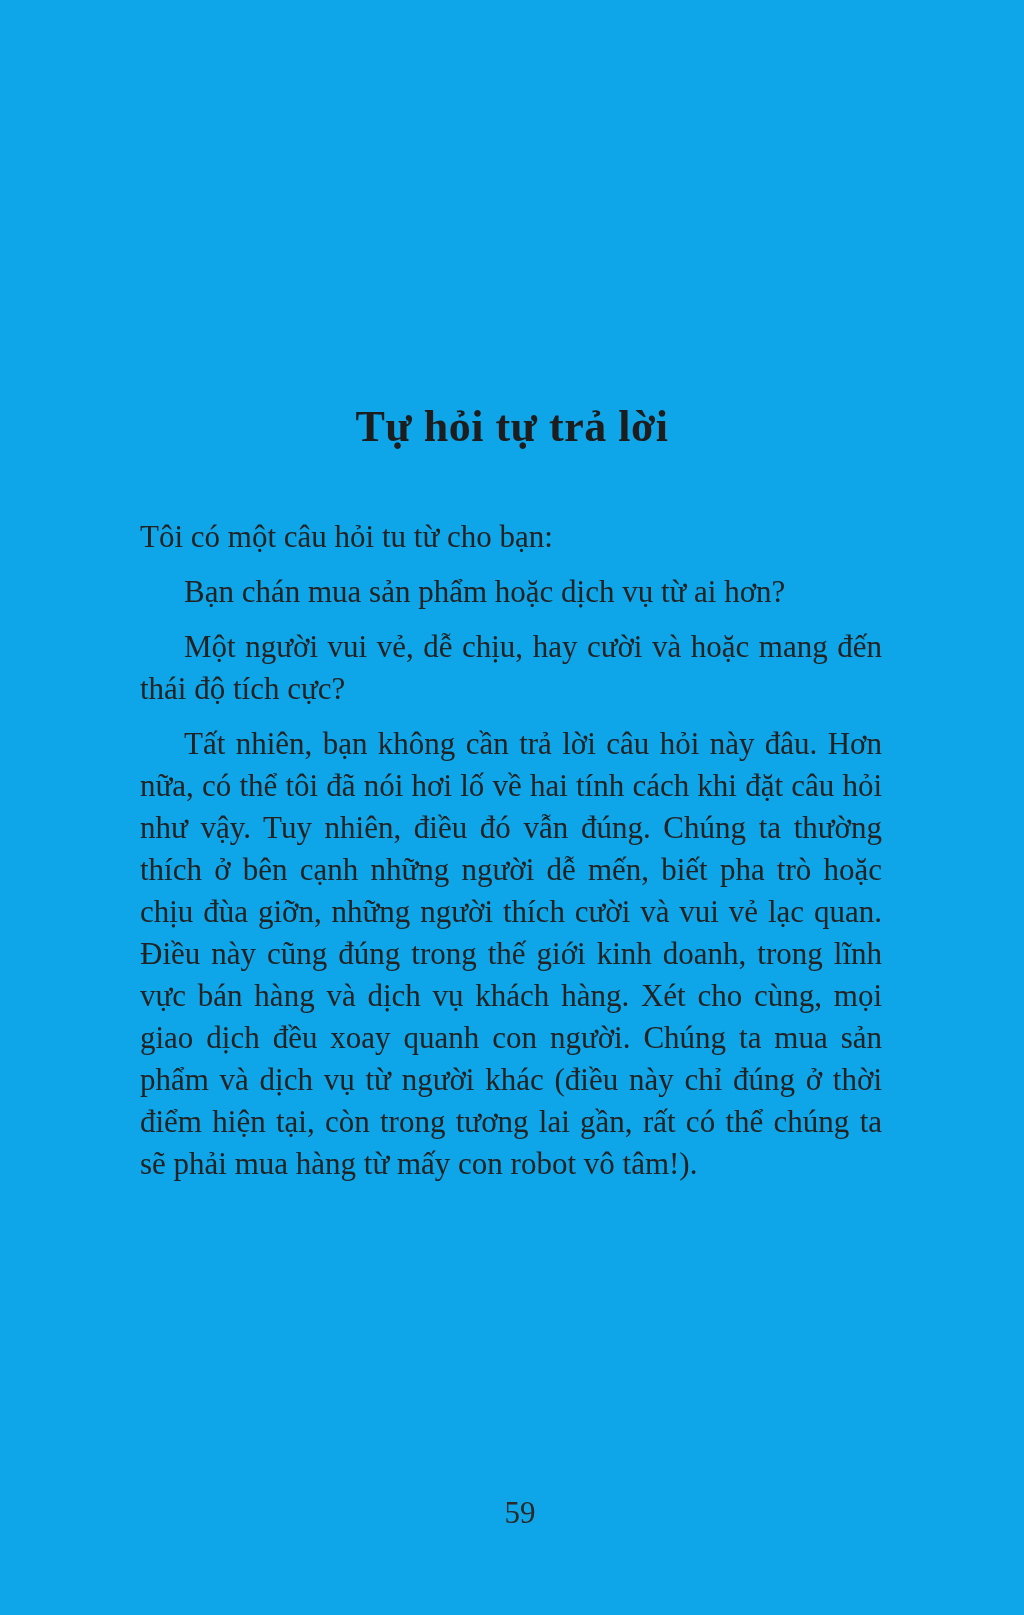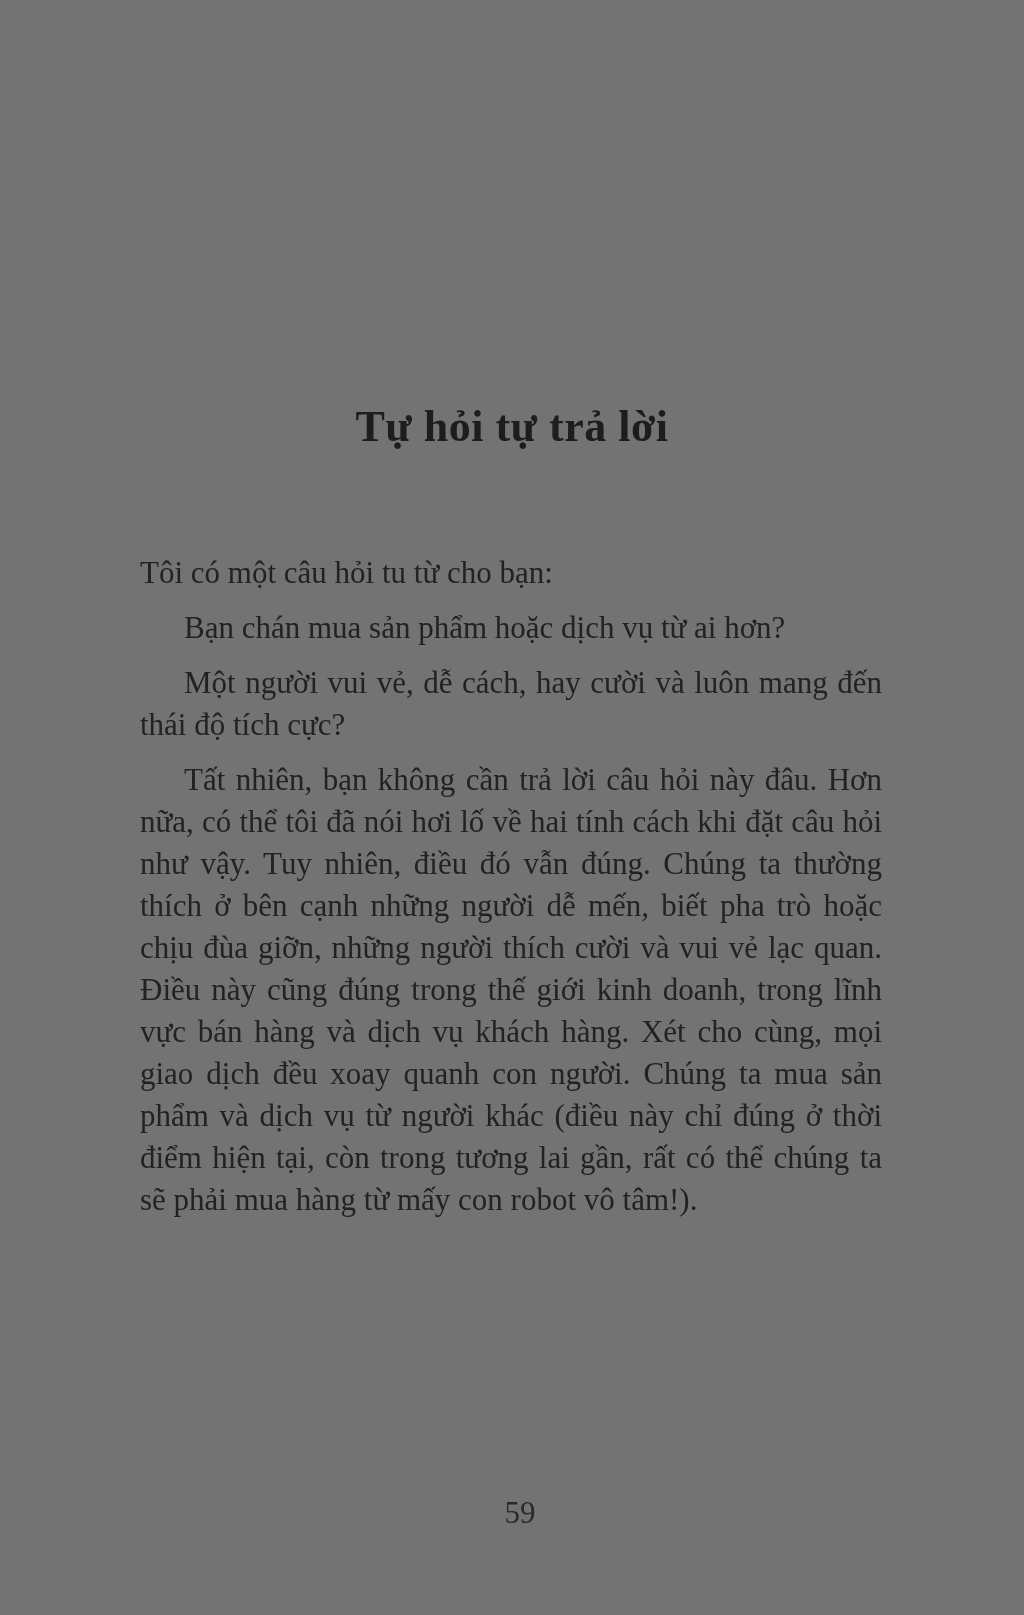--- a/index.html
+++ b/index.html
@@ -4,38 +4,38 @@
 <style>
   html, body {
     margin: 0;
     padding: 0;
     background: #ffffff;
   }
   .page {
     position: relative;
     width: 1024px;
     height: 1615px;
-    background: #737373;
+    background: #0ea5e9;
     color: #1f1f1f;
     font-family: "Liberation Serif", "DejaVu Serif", serif;
     overflow: hidden;
     box-sizing: border-box;
   }
   .chapter-title {
     margin: 0;
     padding-top: 400px;
     text-align: center;
     font-size: 44px;
     line-height: 54px;
     font-weight: 700;
     color: #1d1d1d;
     letter-spacing: 0.5px;
   }
   .body-text {
-    margin-top: 98px;
+    margin-top: 62px;
     margin-left: 140px;
     width: 742px;
     font-size: 31px;
     line-height: 42px;
     text-align: justify;
     color: #222222;
   }
   .body-text p {
     margin: 0 0 13px 0;
     text-indent: 44px;
@@ -57,19 +57,19 @@
 </head>
 <body>
 
 <div class="page">
 
   <h1 class="chapter-title">Tự hỏi tự trả lời</h1>
 
   <div class="body-text">
     <p class="no-indent">Tôi có một câu hỏi tu từ cho bạn:</p>
     <p>Bạn chán mua sản phẩm hoặc dịch vụ từ ai hơn?</p>
-    <p>Một người vui vẻ, dễ cách, hay cười và luôn mang đến thái độ tích cực?</p>
+    <p>Một người vui vẻ, dễ chịu, hay cười và hoặc mang đến thái độ tích cực?</p>
     <p>Tất nhiên, bạn không cần trả lời câu hỏi này đâu. Hơn nữa, có thể tôi đã nói hơi lố về hai tính cách khi đặt câu hỏi như vậy. Tuy nhiên, điều đó vẫn đúng. Chúng ta thường thích ở bên cạnh những người dễ mến, biết pha trò hoặc chịu đùa giỡn, những người thích cười và vui vẻ lạc quan. Điều này cũng đúng trong thế giới kinh doanh, trong lĩnh vực bán hàng và dịch vụ khách hàng. Xét cho cùng, mọi giao dịch đều xoay quanh con người. Chúng ta mua sản phẩm và dịch vụ từ người khác (điều này chỉ đúng ở thời điểm hiện tại, còn trong tương lai gần, rất có thể chúng ta sẽ phải mua hàng từ mấy con robot vô tâm!).</p>
   </div>
 
   <div class="page-number">59</div>
 
 </div>
 
 </body></html>

